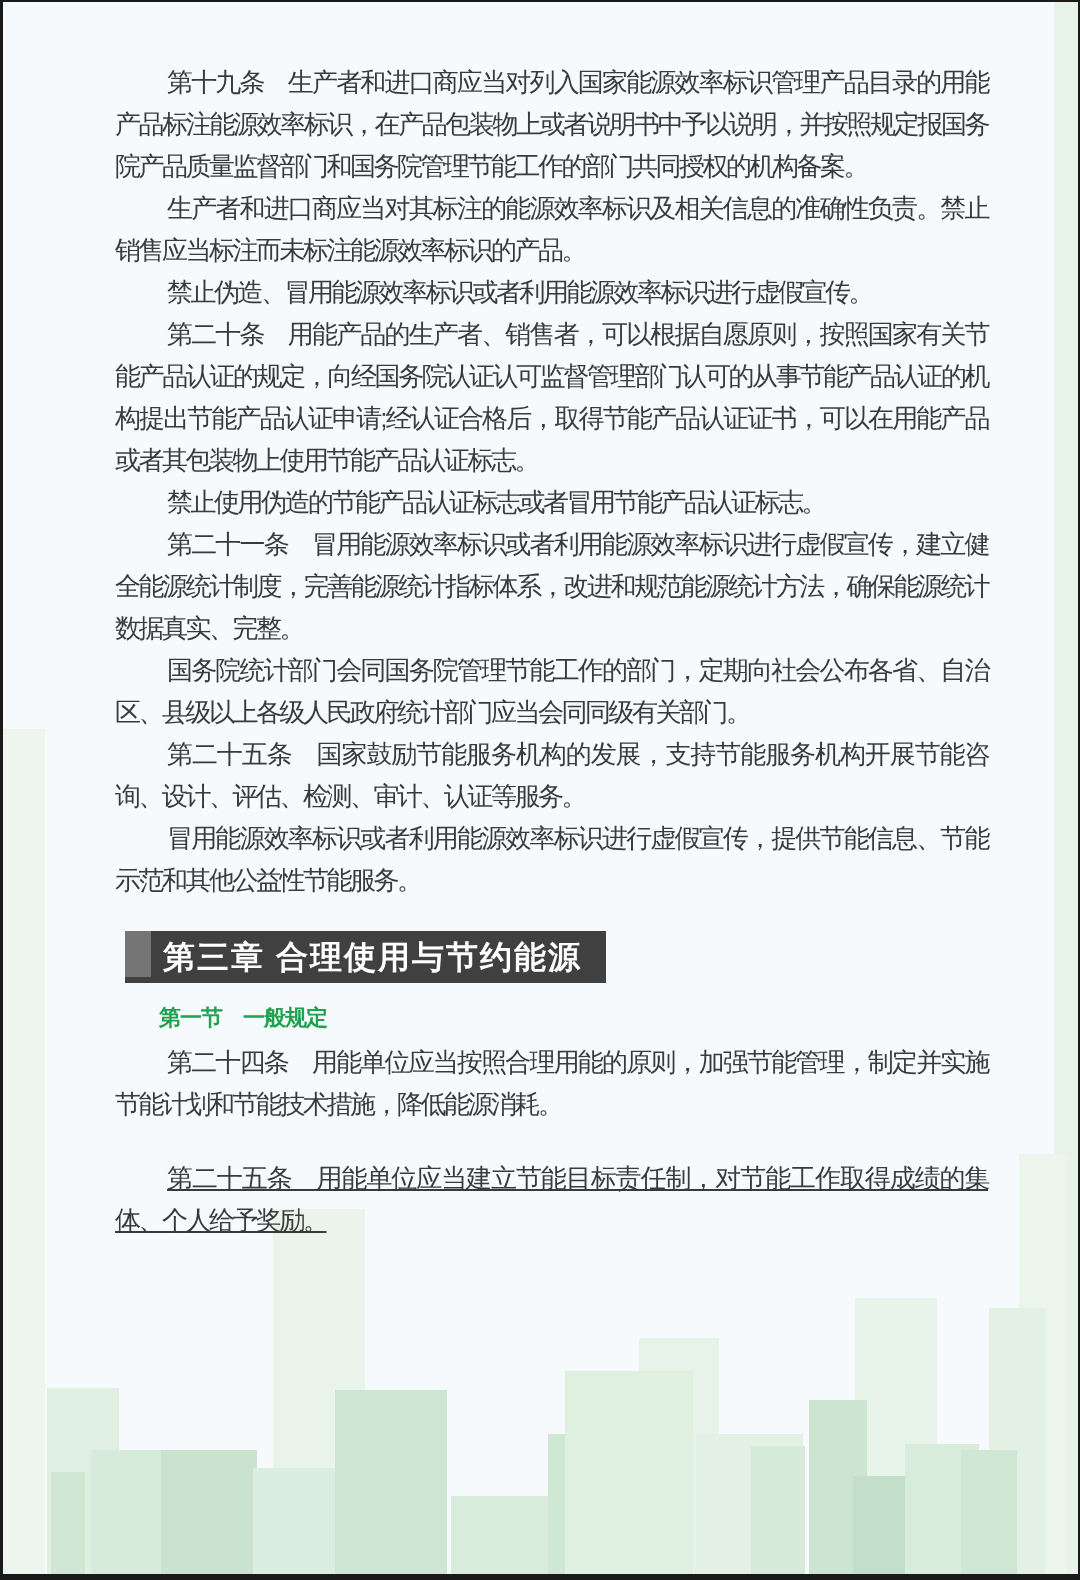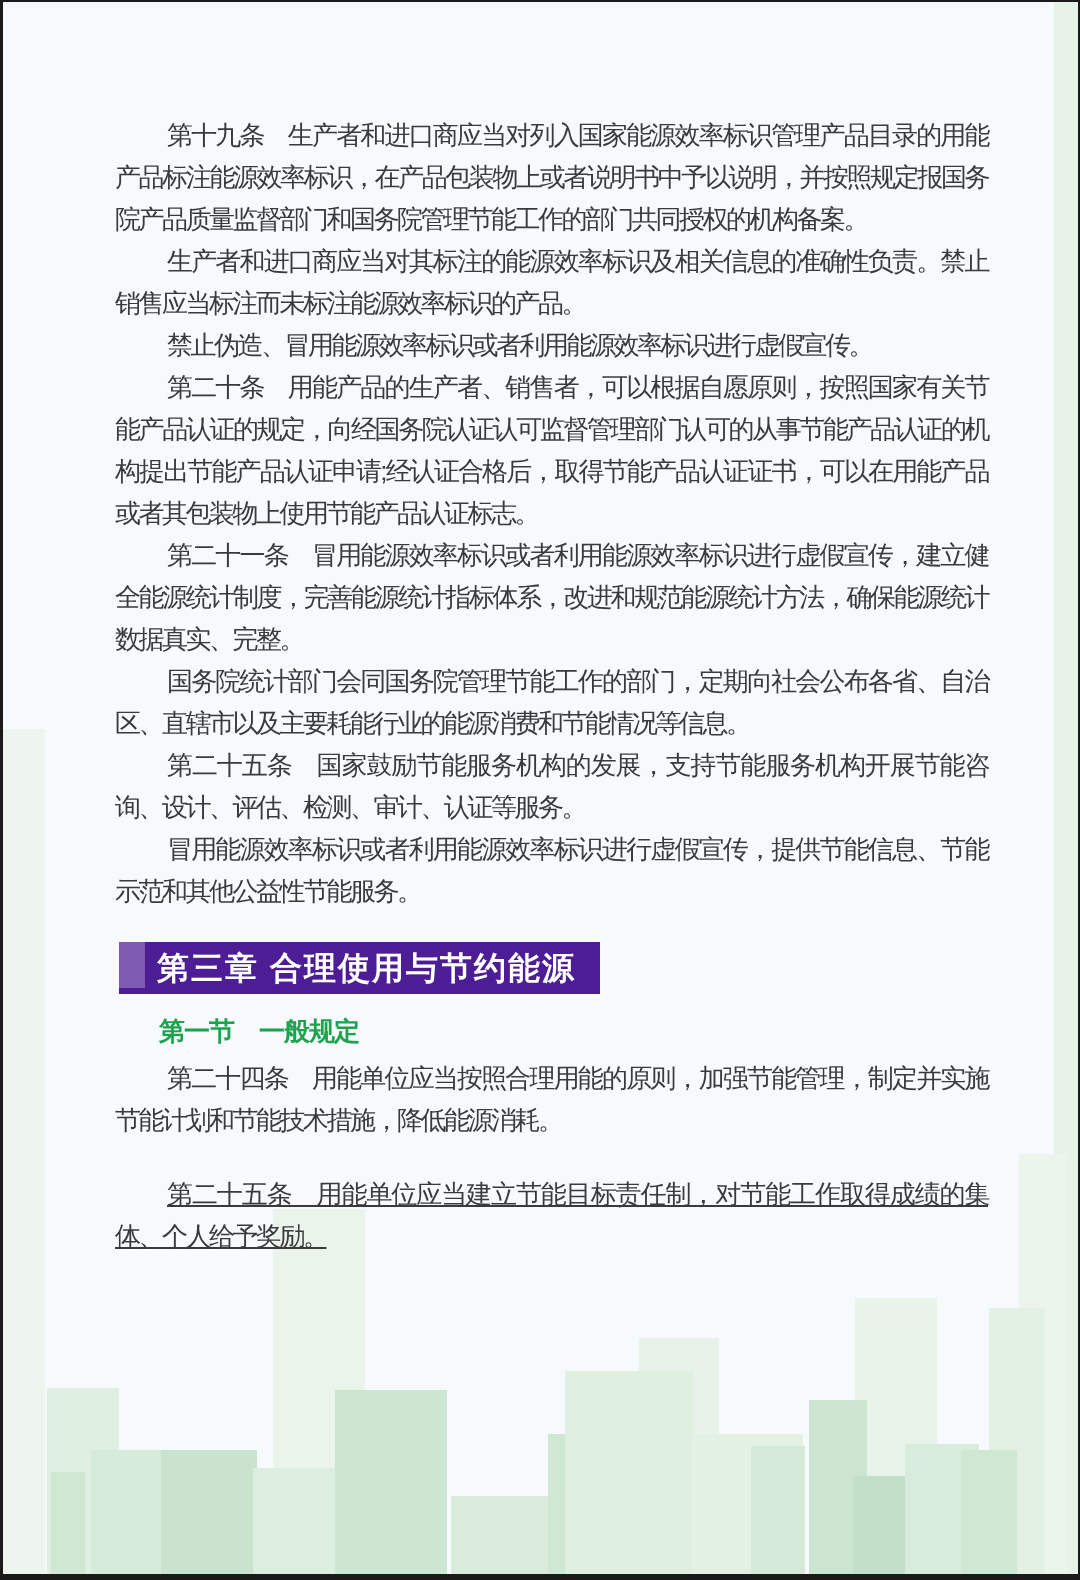--- a/index.html
+++ b/index.html
@@ -16,54 +16,54 @@
   .right-strip {
     position:absolute; top:0; right:0;
     width:24px; height:100%;
     background:#E7F2E8;
   }
   .skyline { position:absolute; left:0; bottom:0; width:100%; height:100%; }
   .skyline .bld { position:absolute; bottom:0; }
   .content {
     position:absolute; top:0; left:112px; right:90px;
     z-index:2;
-    padding-top:112px;
+    padding-top:59px;
     color:#3A3A3C;
   }
   .content p {
     margin:0;
     font-size:26px;
     line-height:42px;
     letter-spacing:-2.5px;
     text-align:justify;
     text-indent:2em;
   }
   .article { }
   .article.first { margin-top:0; }
   .chapter-block { margin-top:30px; }
   .chapter-banner {
     position:relative;
     display:inline-block;
-    margin-left:4px;
+    margin-left:10px;
     padding:0 24px 0 38px;
     height:52px; line-height:52px;
-    background:#4c1d95;
+    background:#404040;
     color:#FFFFFF;
     font-size:32px;
     font-weight:bold;
     letter-spacing:2px;
   }
   .chapter-banner::before {
     content:"";
     position:absolute; left:0; top:0; bottom:6px; width:26px;
     background:rgba(255,255,255,0.28);
   }
   .section-heading {
     margin:20px 0 6px 44px;
-    font-size:26px;
+    font-size:22px;
     font-weight:bold;
     color:#1EA24E;
     letter-spacing:-1px;
   }
   .article.after-heading { margin-top:8px; }
   .article.last { margin-top:32px;text-decoration:underline; }
 </style>
 </head>
 <body>
 
@@ -98,25 +98,26 @@
   <div class="content">
 
     <section class="article first">
       <p>第十九条　生产者和进口商应当对列入国家能源效率标识管理产品目录的用能产品标注能源效率标识，在产品包装物上或者说明书中予以说明，并按照规定报国务院产品质量监督部门和国务院管理节能工作的部门共同授权的机构备案。</p>
       <p>生产者和进口商应当对其标注的能源效率标识及相关信息的准确性负责。禁止销售应当标注而未标注能源效率标识的产品。</p>
       <p>禁止伪造、冒用能源效率标识或者利用能源效率标识进行虚假宣传。</p>
     </section>
 
     <section class="article">
       <p>第二十条　用能产品的生产者、销售者，可以根据自愿原则，按照国家有关节能产品认证的规定，向经国务院认证认可监督管理部门认可的从事节能产品认证的机构提出节能产品认证申请;经认证合格后，取得节能产品认证证书，可以在用能产品或者其包装物上使用节能产品认证标志。</p>
+      <p>禁止使用伪造的节能产品认证标志或者冒用节能产品认证标志。</p>
     </section>
 
     <section class="article">
       <p>第二十一条　冒用能源效率标识或者利用能源效率标识进行虚假宣传，建立健全能源统计制度，完善能源统计指标体系，改进和规范能源统计方法，确保能源统计数据真实、完整。</p>
-      <p>国务院统计部门会同国务院管理节能工作的部门，定期向社会公布各省、自治区、直辖市以及主要耗能行业的能源消费和节能情况等信息。</p>
+      <p>国务院统计部门会同国务院管理节能工作的部门，定期向社会公布各省、自治区、县级以上各级人民政府统计部门应当会同同级有关部门。</p>
     </section>
 
     <section class="article">
       <p>第二十五条　国家鼓励节能服务机构的发展，支持节能服务机构开展节能咨询、设计、评估、检测、审计、认证等服务。</p>
       <p>冒用能源效率标识或者利用能源效率标识进行虚假宣传，提供节能信息、节能示范和其他公益性节能服务。</p>
     </section>
 
 
     <div class="chapter-block">
       <div class="chapter-banner">第三章 合理使用与节约能源</div>

